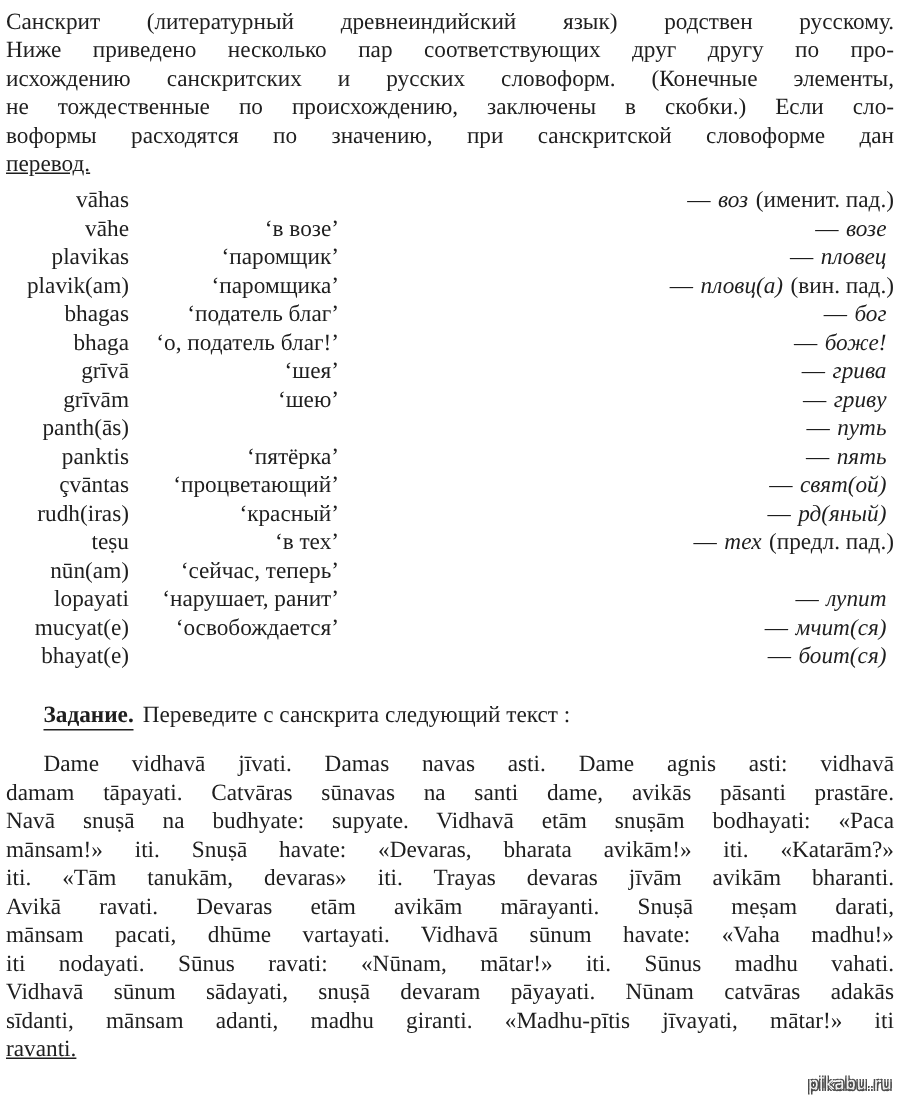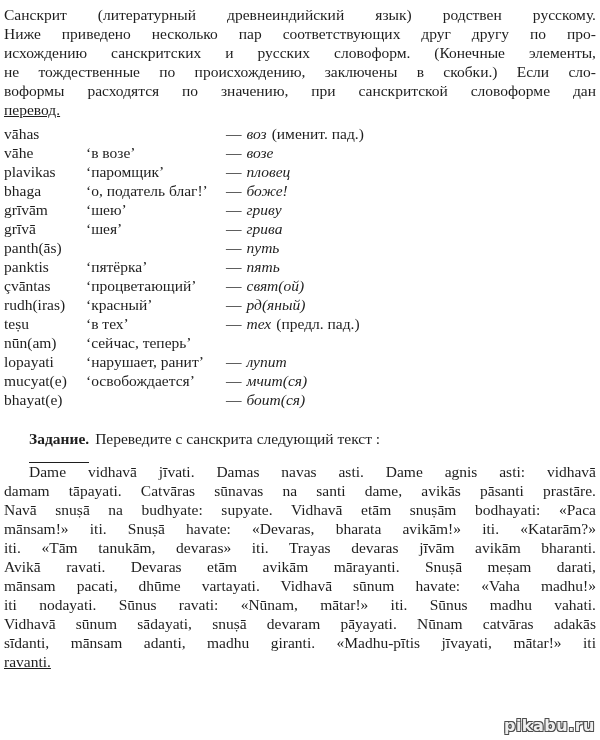--- a/index.html
+++ b/index.html
@@ -21,49 +21,50 @@
   }
   .line.last { text-align-last: left; text-decoration: underline; }
   .indent { text-indent: 25px; }
 
   .word-table { margin-top: 5px; }
   .trow {
     display: grid;
     grid-template-columns: 82px 140px 1fr;
     font-size: 15.5px;
     line-height: 19px;
+    text-align: right;
   }
   .c1, .c2 { white-space: nowrap; }
   .c3 { white-space: nowrap; }
   .dash { margin-right: 5px; }
   .rus { font-style: italic; }
   .note { margin-left: 5px; font-style: normal; }
 
   .heading-line {
     margin-top: 20px;
     font-size: 15.5px;
     line-height: 19px;
     text-indent: 25px;
   }
   .heading-word {
     font-weight: bold;
     border-bottom: 1.3px solid #1e1e1e;
-    padding-bottom: 15px;
+    padding-bottom: 1px;
   }
   .heading-rest { margin-left: 6px; }
 
   .task-par { margin-top: 14px; }
 
   .watermark {
     position: absolute;
     top: 716px;
     right: 5px;
     font-family: "DejaVu Sans", sans-serif;
-    font-size: 16px;
-    font-weight: bold;
+    font-size: 11px;
+    font-weight: normal;
     letter-spacing: 0.5px;
     color: #efefef;
     text-shadow: -1px -1px 0 #4d4d4d, 1px -1px 0 #4d4d4d,
                  -1px 1px 0 #4d4d4d, 1px 1px 0 #4d4d4d;
   }
 </style>
 </head>
 <body>
 
 <div class="page">
@@ -87,33 +88,43 @@
       <span class="c1">vāhe</span>
         <span class="c2">‘в возе’</span>
         <span class="c3"><span class="dash">—</span><span class="rus">возе</span><span class="note"></span></span>
     </div>
     <div class="trow">
       <span class="c1">plavikas</span>
         <span class="c2">‘паромщик’</span>
         <span class="c3"><span class="dash">—</span><span class="rus">пловец</span><span class="note"></span></span>
     </div>
     <div class="trow">
+      <span class="c1">plavik(am)</span>
+        <span class="c2">‘паромщика’</span>
+        <span class="c3"><span class="dash">—</span><span class="rus">пловц(а)</span><span class="note">(вин. пад.)</span></span>
+    </div>
+    <div class="trow">
+      <span class="c1">bhagas</span>
+        <span class="c2">‘податель благ’</span>
+        <span class="c3"><span class="dash">—</span><span class="rus">бог</span><span class="note"></span></span>
+    </div>
+    <div class="trow">
       <span class="c1">bhaga</span>
         <span class="c2">‘о, податель благ!’</span>
         <span class="c3"><span class="dash">—</span><span class="rus">боже!</span><span class="note"></span></span>
     </div>
     <div class="trow">
+      <span class="c1">grīvā</span>
+        <span class="c2">‘шея’</span>
+        <span class="c3"><span class="dash">—</span><span class="rus">грива</span><span class="note"></span></span>
+    </div>
+    <div class="trow">
       <span class="c1">grīvām</span>
         <span class="c2">‘шею’</span>
         <span class="c3"><span class="dash">—</span><span class="rus">гриву</span><span class="note"></span></span>
-    </div>
-    <div class="trow">
-      <span class="c1">grīvā</span>
-        <span class="c2">‘шея’</span>
-        <span class="c3"><span class="dash">—</span><span class="rus">грива</span><span class="note"></span></span>
     </div>
     <div class="trow">
       <span class="c1">panth(ās)</span>
         <span class="c2"></span>
         <span class="c3"><span class="dash">—</span><span class="rus">путь</span><span class="note"></span></span>
     </div>
     <div class="trow">
       <span class="c1">panktis</span>
         <span class="c2">‘пятёрка’</span>
         <span class="c3"><span class="dash">—</span><span class="rus">пять</span><span class="note"></span></span>

